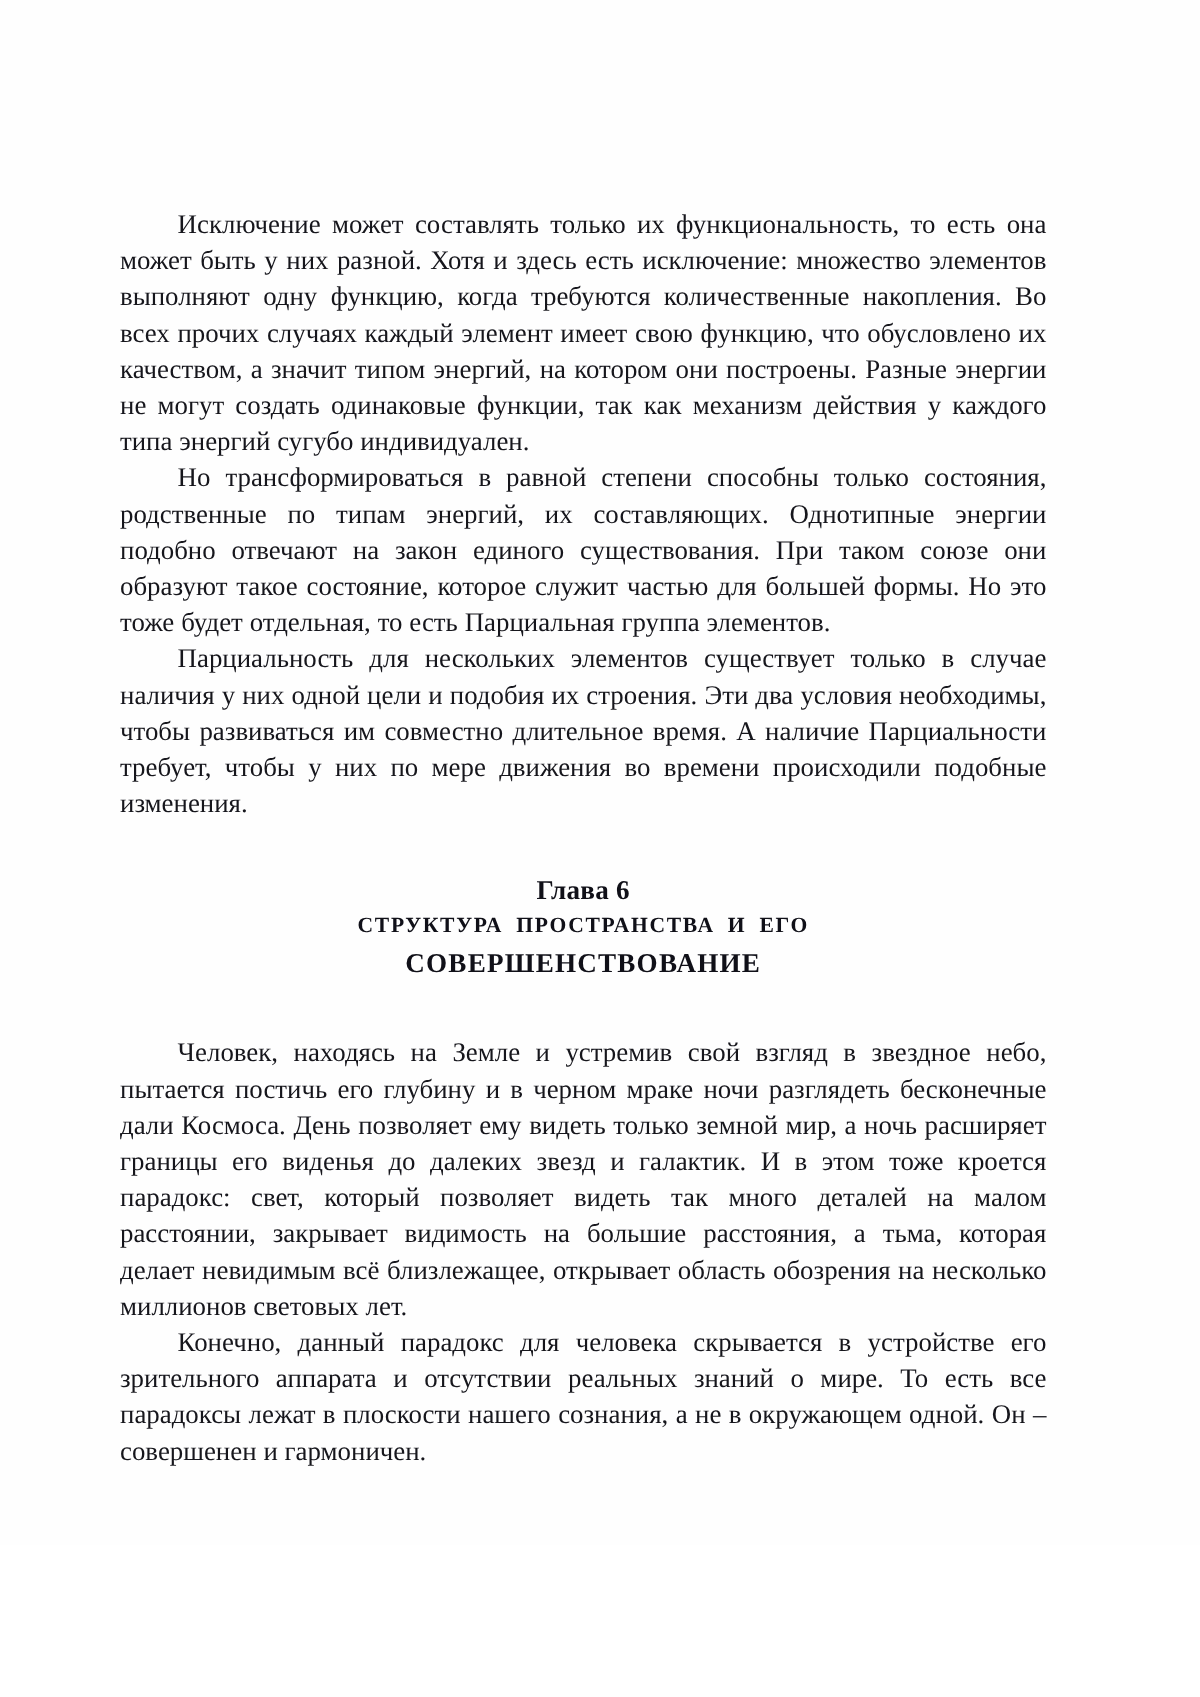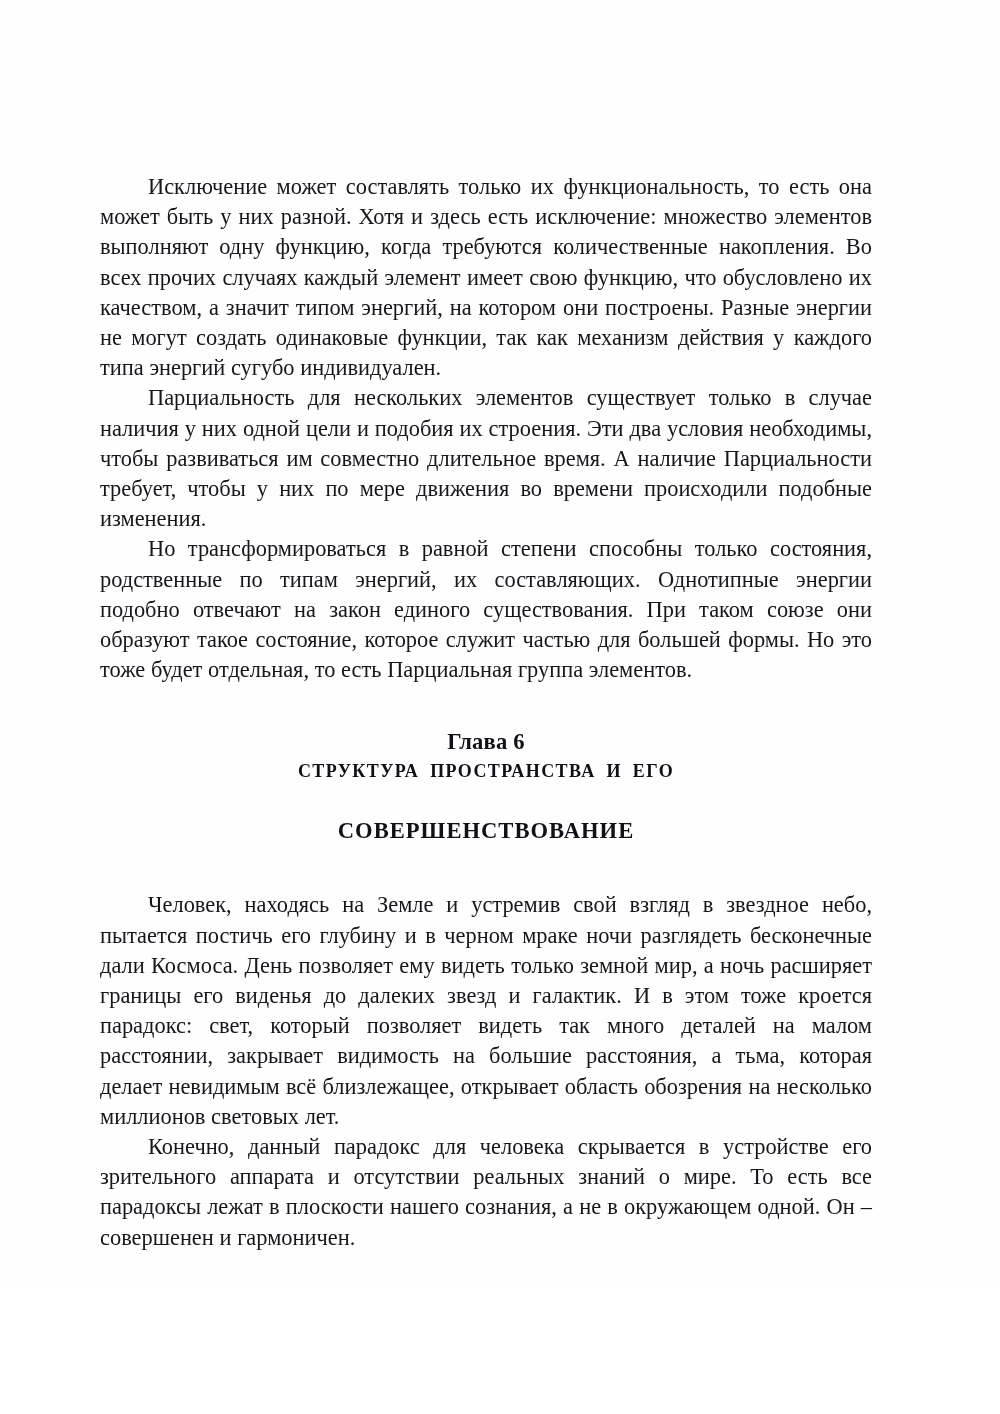--- a/index.html
+++ b/index.html
@@ -69,21 +69,20 @@
     font-size: 18px;
     line-height: 31px;
     letter-spacing: 1.4px;
     word-spacing: 5px;
   }
 
   .chapter-title-2 {
     font-size: 22.6px;
     line-height: 31px;
     letter-spacing: 1.0px;
-    margin-top: 28px;
   }
 
   .folio {
     position: absolute;
     left: 0;
     right: 0;
     top: 1302px;
     text-align: center;
     font-family: "Liberation Serif", "DejaVu Serif", serif;
     font-size: 15px;
@@ -92,23 +91,23 @@
 </style>
 </head>
 <body>
 
 <div class="page">
 
   <div class="text-block">
 
     <p class="body-par">Исключение может составлять только их функциональность, то есть она может быть у них разной. Хотя и здесь есть исключение: множество элементов выполняют одну функцию, когда требуются количественные накопления. Во всех прочих случаях каждый элемент имеет свою функцию, что обусловлено их качеством, а значит типом энергий, на котором они построены. Разные энергии не могут создать одинаковые функции, так как механизм действия у каждого типа энергий сугубо индивидуален.</p>
 
+    <p class="body-par">Но трансформироваться в равной степени способны только состояния, родственные по типам энергий, их составляющих. Однотипные энергии подобно отвечают на закон единого существования. При таком союзе они образуют такое состояние, которое служит частью для большей формы. Но это тоже будет отдельная, то есть Парциальная группа элементов.</p>
+
     <p class="body-par">Парциальность для нескольких элементов существует только в случае наличия у них одной цели и подобия их строения. Эти два условия необходимы, чтобы развиваться им совместно длительное время. А наличие Парциальности требует, чтобы у них по мере движения во времени происходили подобные изменения.</p>
-
-    <p class="body-par">Но трансформироваться в равной степени способны только состояния, родственные по типам энергий, их составляющих. Однотипные энергии подобно отвечают на закон единого существования. При таком союзе они образуют такое состояние, которое служит частью для большей формы. Но это тоже будет отдельная, то есть Парциальная группа элементов.</p>
 
     <div class="chapter-block">
       <div class="chapter-head chapter-num">Глава 6</div>
       <div class="chapter-head chapter-title-1">СТРУКТУРА ПРОСТРАНСТВА И ЕГО</div>
       <div class="chapter-head chapter-title-2">СОВЕРШЕНСТВОВАНИЕ</div>
     </div>
 
     <p class="body-par">Человек, находясь на Земле и устремив свой взгляд в звездное небо, пытается постичь его глубину и в черном мраке ночи разглядеть бесконечные дали Космоса. День позволяет ему видеть только земной мир, а ночь расширяет границы его виденья до далеких звезд и галактик. И в этом тоже кроется парадокс: свет, который позволяет видеть так много деталей на малом расстоянии, закрывает видимость на большие расстояния, а тьма, которая делает невидимым всё близлежащее, открывает область обозрения на несколько миллионов световых лет.</p>
 
     <p class="body-par">Конечно, данный парадокс для человека скрывается в устройстве его зрительного аппарата и отсутствии реальных знаний о мире. То есть все парадоксы лежат в плоскости нашего сознания, а не в окружающем одной. Он – совершенен и гармоничен.</p>

